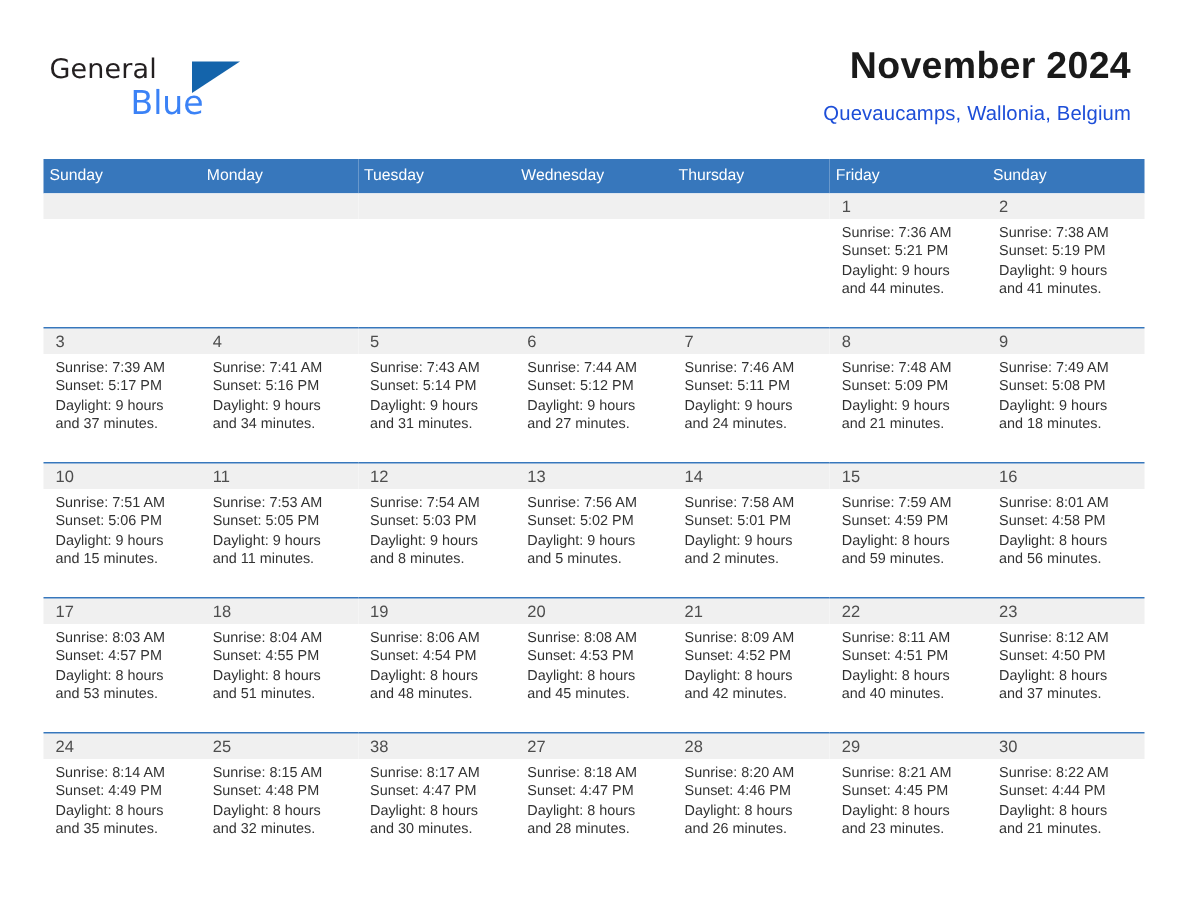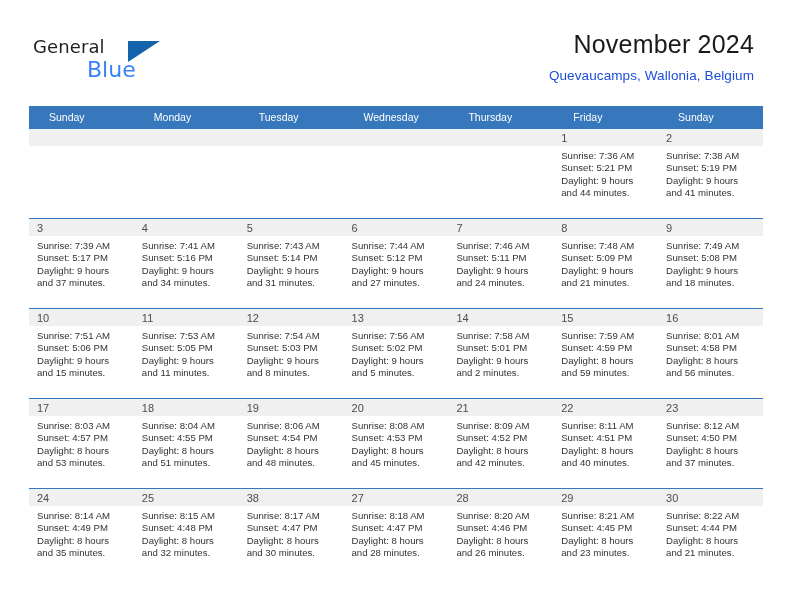--- a/index.html
+++ b/index.html
@@ -64,21 +64,21 @@
   }
 
   .title-block {
     position: absolute;
     right: 38px;
     top: 30px;
     text-align: right;
   }
   .cal-title {
     font-size: 25px;
-    font-weight: normal;
+    font-weight: bold;
     color: #1a1a1a;
     line-height: 1.15;
     letter-spacing: 0.2px;
   }
   .cal-subtitle {
     margin-top: 9px;
     font-size: 13.5px;
     color: #1d4ed8;
     letter-spacing: 0.1px;
   }
@@ -91,21 +91,21 @@
     width: 734px;
     border-collapse: collapse;
     table-layout: fixed;
   }
   .calendar th {
     background: #3777bc;
     color: #ffffff;
     font-size: 10.5px;
     font-weight: normal;
     text-align: left;
-    padding: 5px 0 6px 20px;
+    padding: 5px 0 6px 4px;
     height: 12px;
     border: none;
   }
   .calendar td {
     vertical-align: top;
     padding: 0;
     height: 89px;
     border: none;
     border-top: 1px solid #3777bc;
     background: #ffffff;

